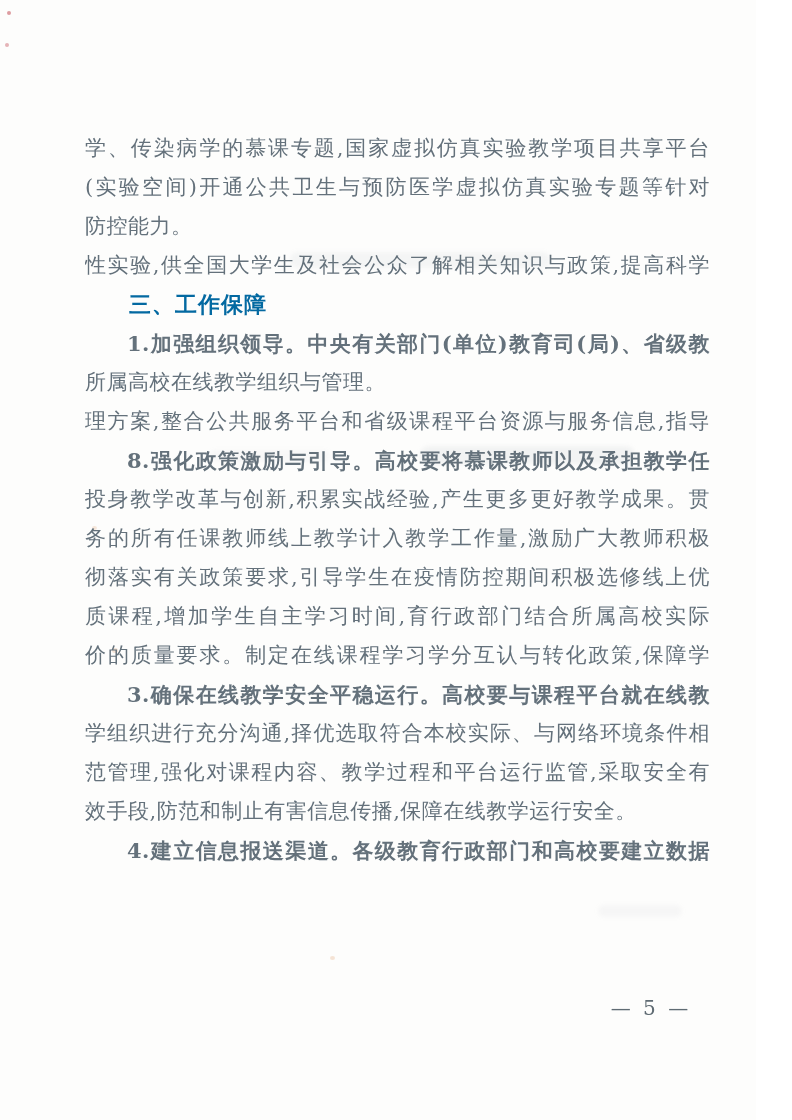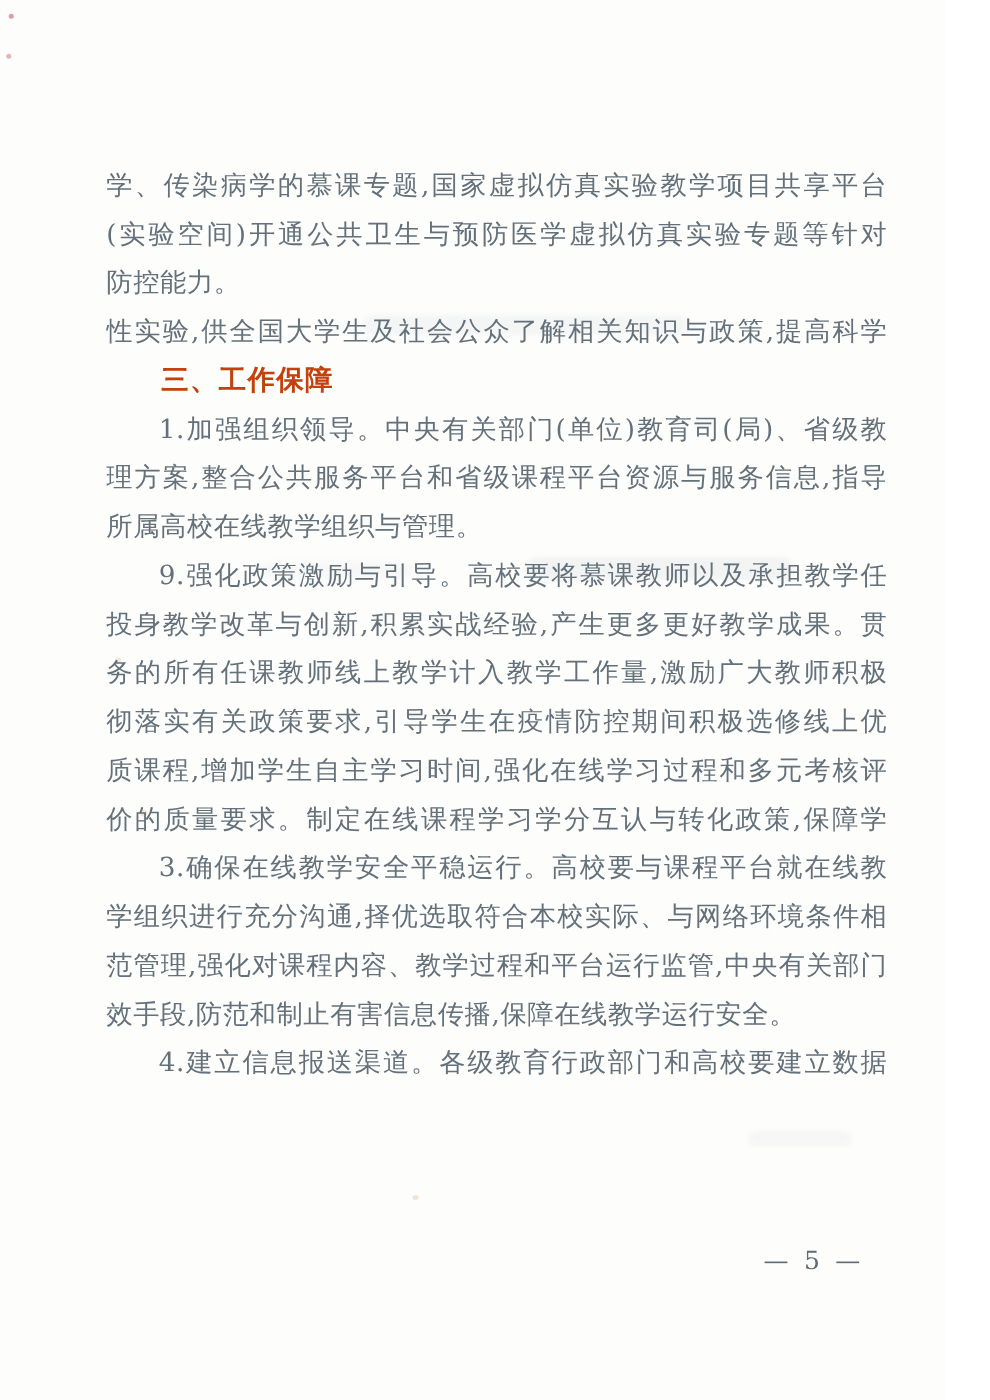--- a/index.html
+++ b/index.html
@@ -14,26 +14,26 @@
     position:absolute;left:85px;top:129px;width:625px;
   }
   .line{
     height:39px;line-height:39px;
     font-size:21px;
     color:#64717b;
     letter-spacing:0.5px;
     overflow:hidden;
   }
   .j{text-align:justify;text-align-last:justify;}
-  .ind{text-indent:2em;}
+  .ind{text-indent:2em;font-weight:bold;}
   .heading{
     font-family:"DejaVu Sans","Liberation Sans",sans-serif;
     font-weight:bold;
     font-size:22px;
-    color:#c2410c;
+    color:#0369a1;
     letter-spacing:1px;
   }
   .pagenum{
     position:absolute;left:608px;top:994px;width:86px;
     text-align:center;
     font-size:20px;line-height:28px;
     color:#5f6b73;
     letter-spacing:3px;
     white-space:nowrap;
   }
@@ -67,33 +67,33 @@
   <main class="textblock">
 
     <div class="line j">学、传染病学的慕课专题,国家虚拟仿真实验教学项目共享平台</div>
     <div class="line j">(实验空间)开通公共卫生与预防医学虚拟仿真实验专题等针对</div>
     <div class="line">防控能力。</div>
     <div class="line j">性实验,供全国大学生及社会公众了解相关知识与政策,提高科学</div>
 
     <div class="line heading ind">三、工作保障</div>
 
     <div class="line j ind">1.加强组织领导。中央有关部门(单位)教育司(局)、省级教</div>
+    <div class="line">所属高校在线教学组织与管理。</div>
     <div class="line j">理方案,整合公共服务平台和省级课程平台资源与服务信息,指导</div>
-    <div class="line">所属高校在线教学组织与管理。</div>
 
-    <div class="line j ind">9.强化政策激励与引导。高校要将慕课教师以及承担教学任</div>
+    <div class="line j ind">8.强化政策激励与引导。高校要将慕课教师以及承担教学任</div>
     <div class="line j">投身教学改革与创新,积累实战经验,产生更多更好教学成果。贯</div>
     <div class="line j">务的所有任课教师线上教学计入教学工作量,激励广大教师积极</div>
     <div class="line j">彻落实有关政策要求,引导学生在疫情防控期间积极选修线上优</div>
-    <div class="line j">质课程,增加学生自主学习时间,强化在线学习过程和多元考核评</div>
+    <div class="line j">质课程,增加学生自主学习时间,育行政部门结合所属高校实际</div>
     <div class="line j">价的质量要求。制定在线课程学习学分互认与转化政策,保障学</div>
 
     <div class="line j ind">3.确保在线教学安全平稳运行。高校要与课程平台就在线教</div>
     <div class="line j">学组织进行充分沟通,择优选取符合本校实际、与网络环境条件相</div>
-    <div class="line j">范管理,强化对课程内容、教学过程和平台运行监管,中央有关部门</div>
+    <div class="line j">范管理,强化对课程内容、教学过程和平台运行监管,采取安全有</div>
     <div class="line">效手段,防范和制止有害信息传播,保障在线教学运行安全。</div>
 
     <div class="line j ind">4.建立信息报送渠道。各级教育行政部门和高校要建立数据</div>
 
   </main>
 
   <div class="pagenum">— 5 —</div>
 
 </div>
 

